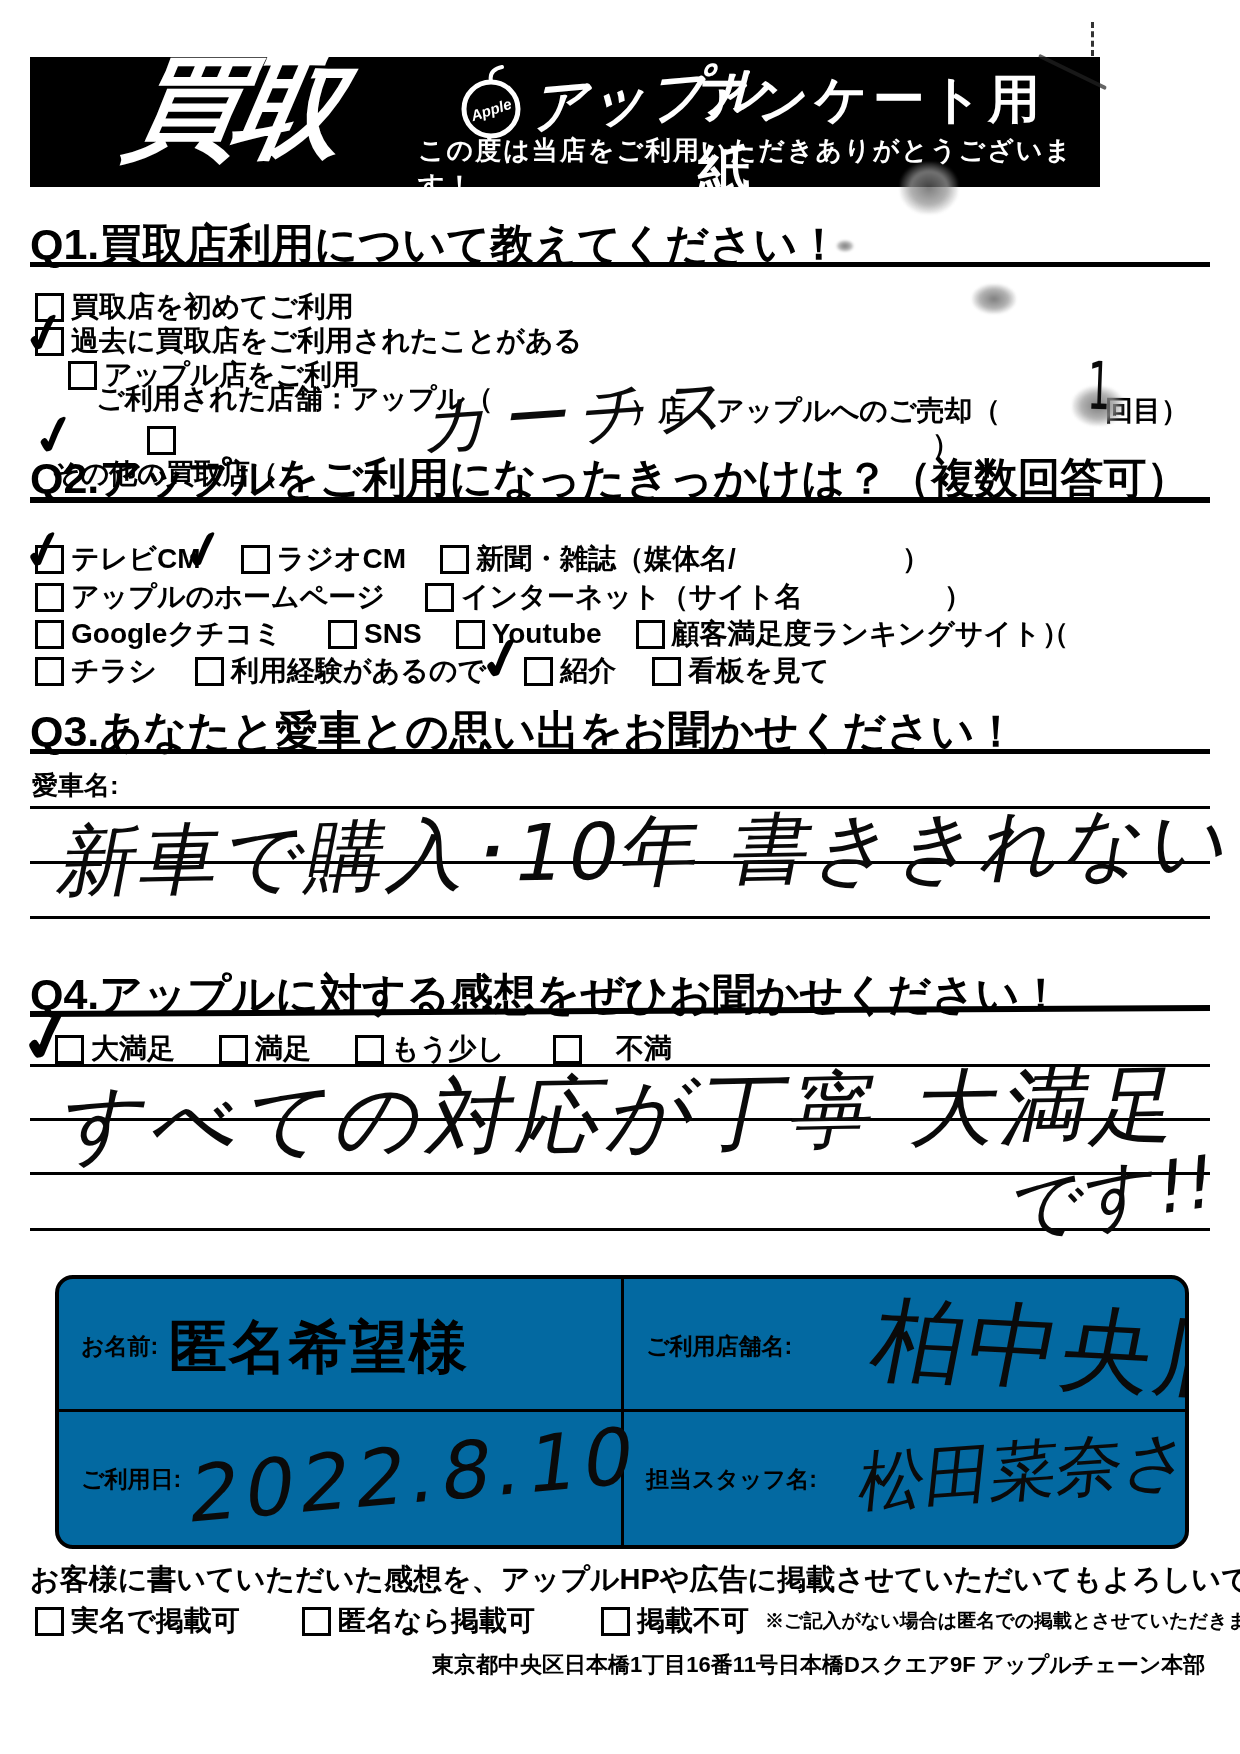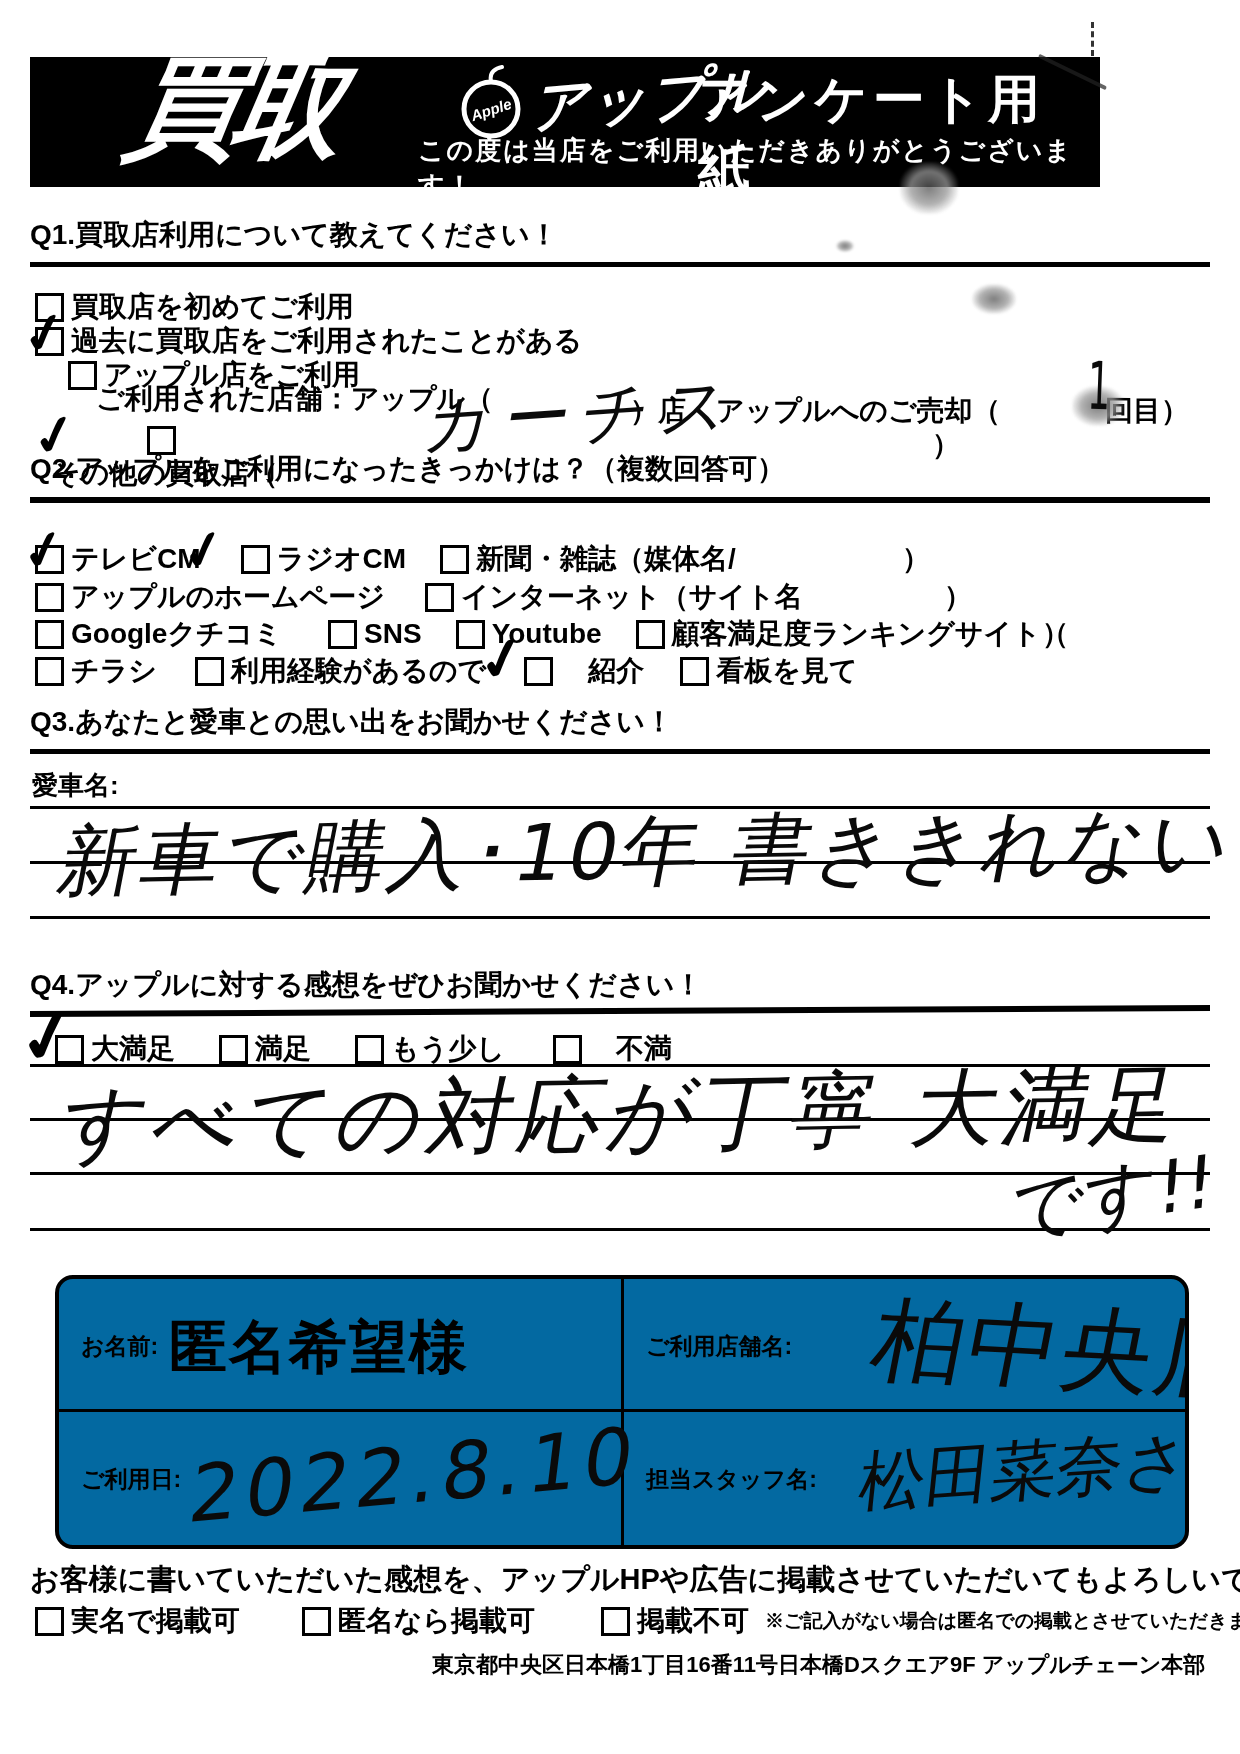--- a/index.html
+++ b/index.html
@@ -10,21 +10,21 @@
   .banner{position:absolute;left:30px;top:57px;width:1070px;height:130px;background:#000;color:#fff;}
   .kaitori{position:absolute;left:100px;top:-16px;font-size:112px;font-weight:900;font-style:italic;
            letter-spacing:-8px;transform:skewX(-10deg);line-height:1.2;}
   .apple-badge{position:absolute;left:428px;top:8px;}
   .brand{position:absolute;left:500px;top:4px;font-size:56px;font-weight:900;font-style:italic;
          transform:rotate(-5deg) skewX(-6deg);letter-spacing:2px;}
   .banner-title{position:absolute;left:668px;top:8px;font-size:52px;font-weight:900;letter-spacing:5px;}
   .thanks{position:absolute;left:388px;top:76px;font-size:26px;font-weight:bold;letter-spacing:2px;}
 
   
-  .sec-title{position:absolute;left:30px;font-size:28px;font-weight:900;letter-spacing:0;white-space:nowrap;}
+  .sec-title{position:absolute;left:30px;font-size:43px;font-weight:900;letter-spacing:0;white-space:nowrap;}
   .rule{position:absolute;left:30px;width:1180px;background:#000;}
   .opt-row{position:absolute;display:flex;align-items:center;white-space:nowrap;font-size:28px;font-weight:600;}
   .opt{display:flex;align-items:center;}
   .cb{display:inline-block;width:23px;height:23px;border:3px solid #000;margin-right:7px;flex:0 0 auto;}
   .close-paren{position:absolute;font-size:28px;font-weight:600;}
   .check{position:absolute;font-weight:900;color:#000;transform:rotate(-12deg);line-height:1;z-index:3;}
   .ruled{position:absolute;left:30px;width:1180px;border-top:3px solid #000;}
 
   
   .hw{position:absolute;font-family:"DejaVu Sans",sans-serif;color:#0a0a0a;white-space:nowrap;
@@ -157,21 +157,21 @@
 
   <div class="opt-row" style="left:35px;top:652px;">
     <span class="opt">
       <span class="cb"></span>
       <span>チラシ</span>
     </span>
     <span class="opt" style="margin-left:38px;">
       <span class="cb"></span>
       <span>利用経験があるので</span>
     </span>
-    <span class="opt" style="margin-left:38px;gap:28px;">
+    <span class="opt" style="margin-left:38px;">
       <span class="cb"></span>
       <span>紹介</span>
     </span>
     <span class="opt" style="margin-left:36px;">
       <span class="cb"></span>
       <span>看板を見て</span>
     </span>
   </div>
   <span class="check" style="left:478px;top:630px;font-size:58px;">✓</span>
 

